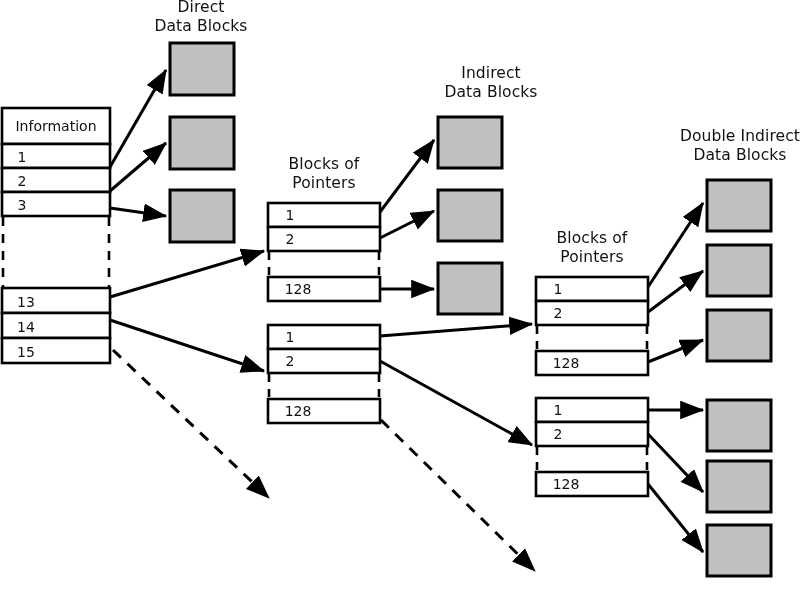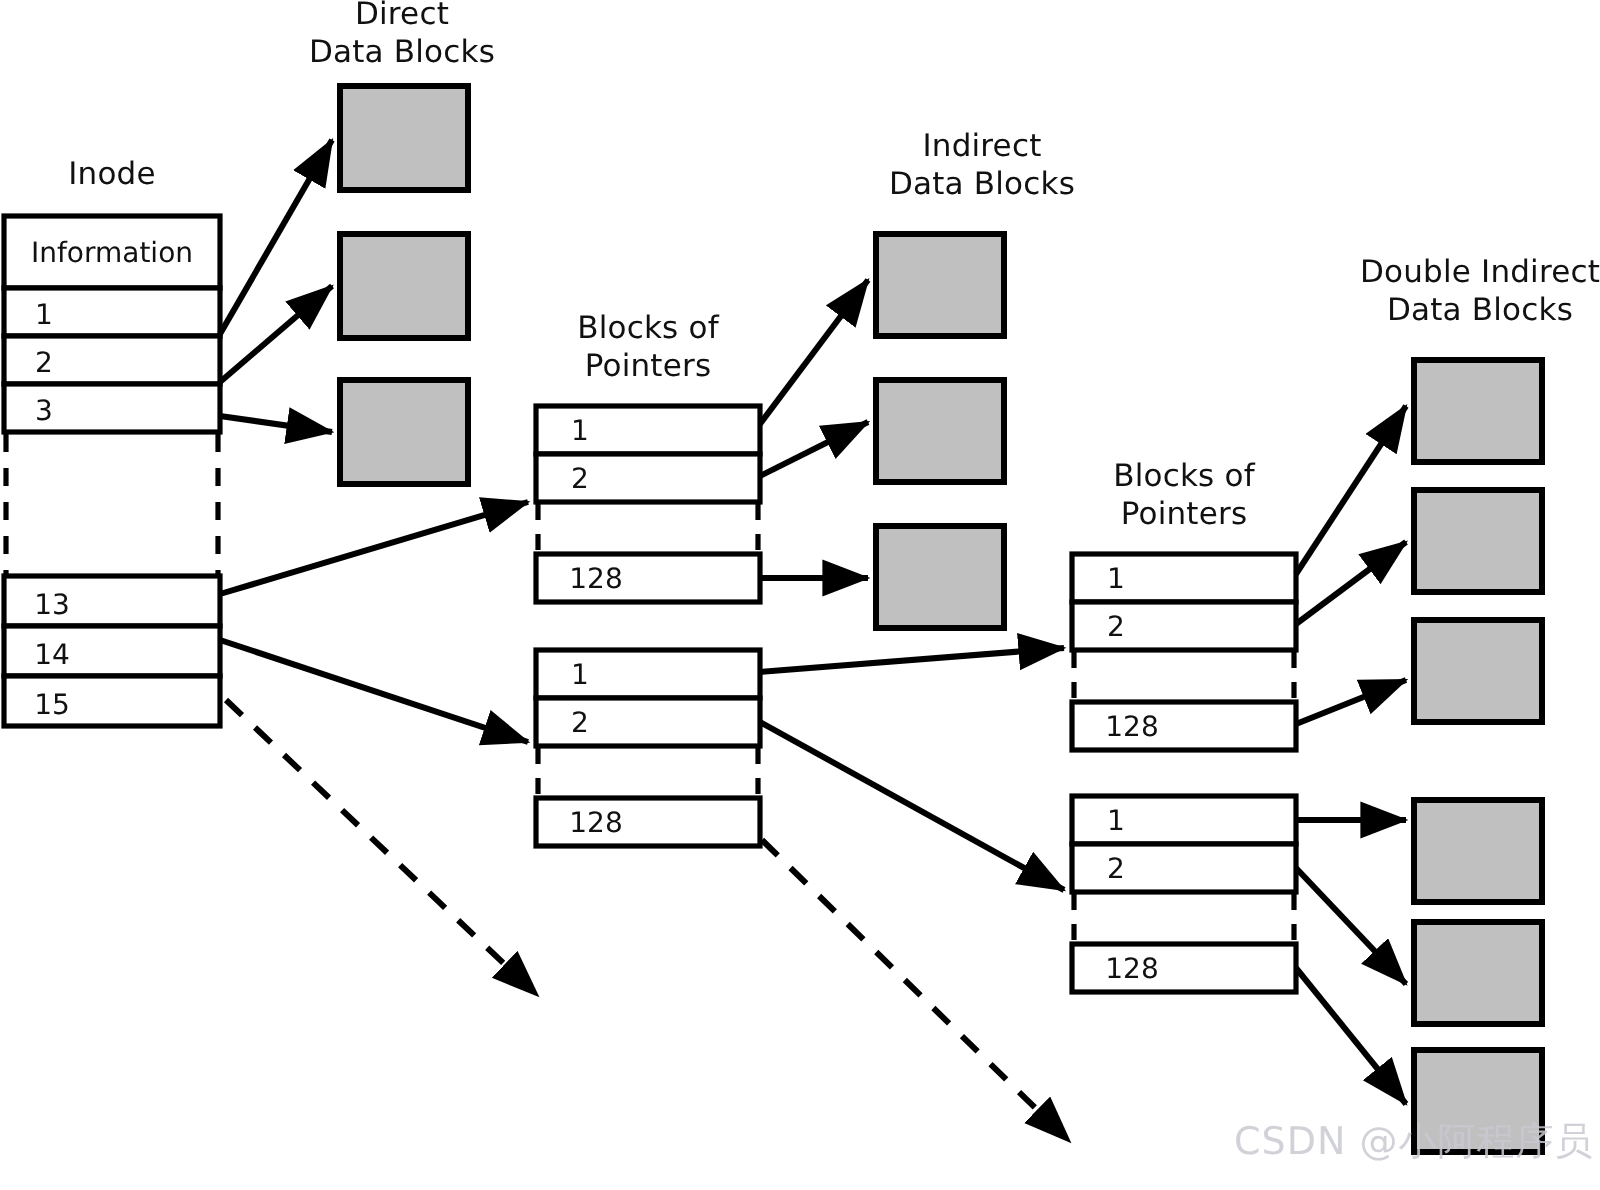--- a/index.html
+++ b/index.html
@@ -200,29 +200,27 @@
     <g stroke="#000" stroke-width="3" fill="none">
       <line x1="648" y1="410" x2="703" y2="410" marker-end="url(#ah)"></line>
       <line x1="648" y1="434" x2="703" y2="492" marker-end="url(#ah)"></line>
       <line x1="648" y1="484" x2="703" y2="552" marker-end="url(#ah)"></line>
     </g>
   </svg>
 
   <div class="lbl" style="left:130px;top:-2px;width:142px;">Direct
 Data Blocks</div>
 
-  <div class="lbl" style="left:0px;top:78px;width:112px;">Inode</div>
 
   <div class="lbl" style="left:253px;top:155px;width:142px;">Blocks of
 Pointers</div>
 
   <div class="lbl" style="left:420px;top:64px;width:142px;">Indirect
 Data Blocks</div>
 
   <div class="lbl" style="left:521px;top:229px;width:142px;">Blocks of
 Pointers</div>
 
   <div class="lbl" style="left:660px;top:127px;width:160px;">Double Indirect
 Data Blocks</div>
 
-  <div class="watermark" style="left:617px;top:558px;">CSDN @小阿程序员</div>
 
 </div>
 
 </body></html>

